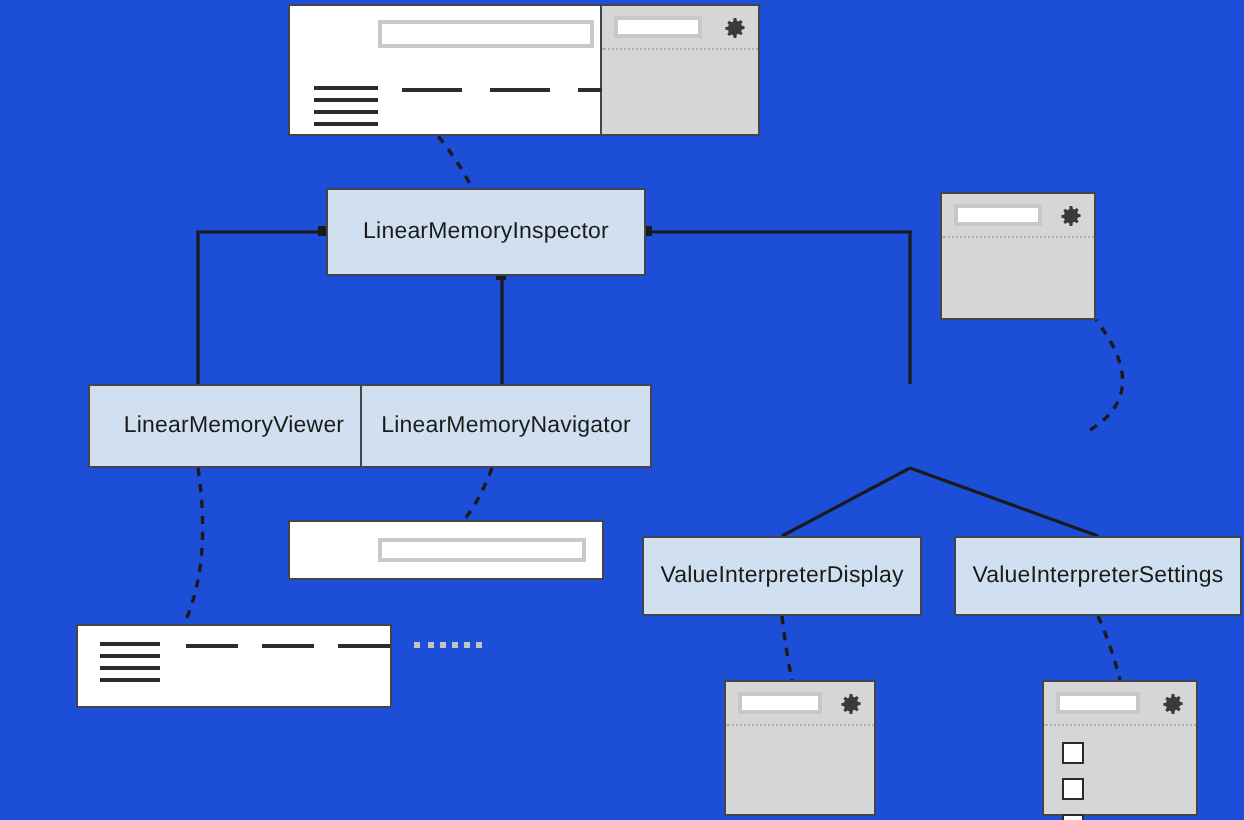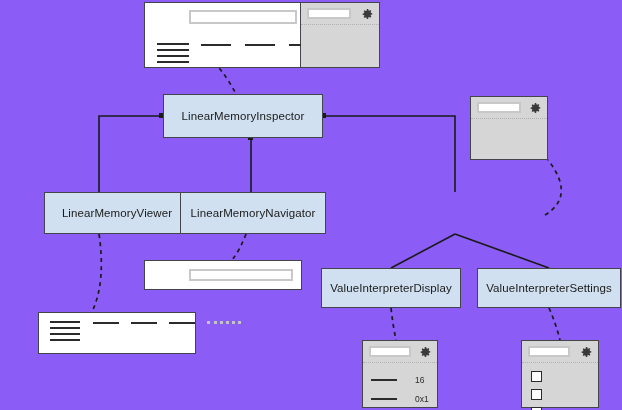--- a/index.html
+++ b/index.html
@@ -4,21 +4,21 @@
 <style>
   html, body {
     margin: 0;
     padding: 0;
     background: #4a704a;
   }
   #canvas {
     position: relative;
     width: 622px;
     height: 410px;
-    background: #8b5cf6;
+    background: #1d4ed8;
     font-family: "Liberation Sans", sans-serif;
     overflow: hidden;
   }
   #edges {
     position: absolute;
     left: 0; top: 0;
     width: 622px;
     height: 410px;
     pointer-events: none;
   }
@@ -250,30 +250,20 @@
   <div class="mock gray" style="left:362px; top:340px; width:76px; height:68px;">
     <div class="mock-titlebar">
       <div class="pill" style="width:42px; height:11px;"></div>
       <span class="gear">
         <svg viewBox="0 0 16 16" width="11" height="11" fill="currentColor">
           <path d="M8 5.2A2.8 2.8 0 1 0 8 10.8 2.8 2.8 0 0 0 8 5.2zm0 1.6a1.2 1.2 0 1 1 0 2.4 1.2 1.2 0 0 1 0-2.4z"></path>
           <path d="M7 .8h2l.3 1.9 1.3.55 1.6-1.1 1.4 1.4-1.1 1.6.55 1.3 1.9.3v2l-1.9.3-.55 1.3 1.1 1.6-1.4 1.4-1.6-1.1-1.3.55L9 15.2H7l-.3-1.9-1.3-.55-1.6 1.1-1.4-1.4 1.1-1.6-.55-1.3L1.05 9.3v-2l1.9-.3.55-1.3-1.1-1.6 1.4-1.4 1.6 1.1 1.3-.55z"></path>
         </svg>
       </span>
     </div>
-    <div class="mock-body" style="padding-top:12px;">
-      <div class="vrow">
-        <span class="vdash"></span>
-        <span class="vval">16</span>
-      </div>
-      <div class="vrow" style="margin-top:9px;">
-        <span class="vdash"></span>
-        <span class="vval">0x1</span>
-      </div>
-    </div>
   </div>
 
   <div class="mock gray" style="left:521px; top:340px; width:78px; height:68px;">
     <div class="mock-titlebar">
       <div class="pill" style="width:42px; height:11px;"></div>
       <span class="gear">
         <svg viewBox="0 0 16 16" width="11" height="11" fill="currentColor">
           <path d="M8 5.2A2.8 2.8 0 1 0 8 10.8 2.8 2.8 0 0 0 8 5.2zm0 1.6a1.2 1.2 0 1 1 0 2.4 1.2 1.2 0 0 1 0-2.4z"></path>
           <path d="M7 .8h2l.3 1.9 1.3.55 1.6-1.1 1.4 1.4-1.1 1.6.55 1.3 1.9.3v2l-1.9.3-.55 1.3 1.1 1.6-1.4 1.4-1.6-1.1-1.3.55L9 15.2H7l-.3-1.9-1.3-.55-1.6 1.1-1.4-1.4 1.1-1.6-.55-1.3L1.05 9.3v-2l1.9-.3.55-1.3-1.1-1.6 1.4-1.4 1.6 1.1 1.3-.55z"></path>
         </svg>

